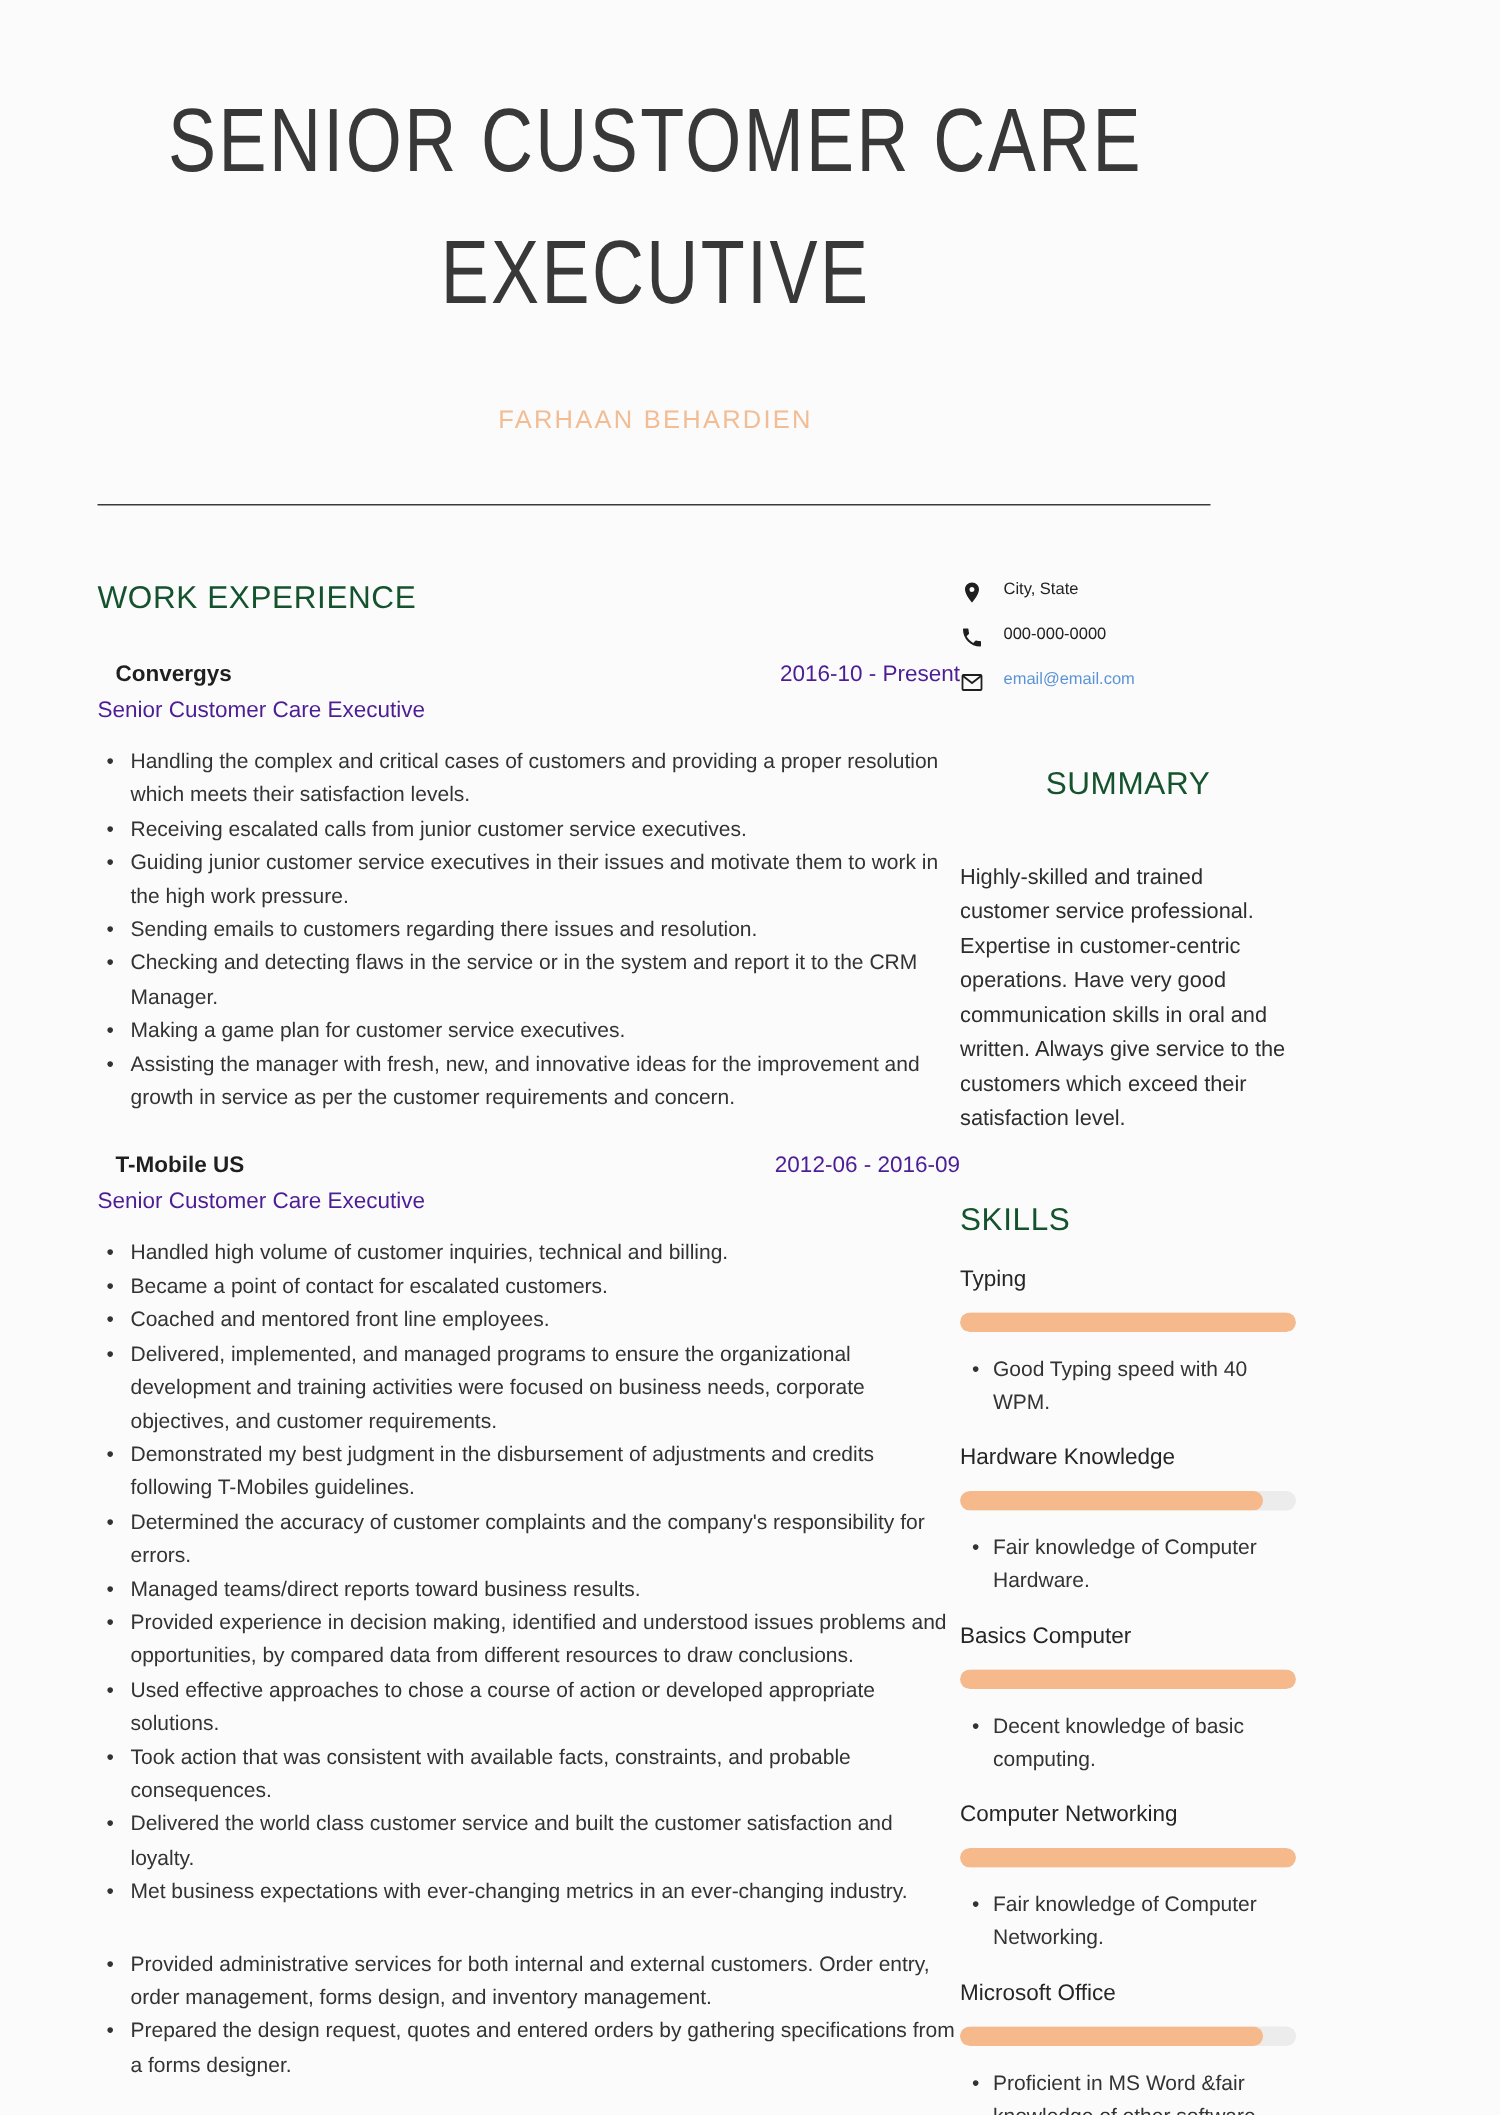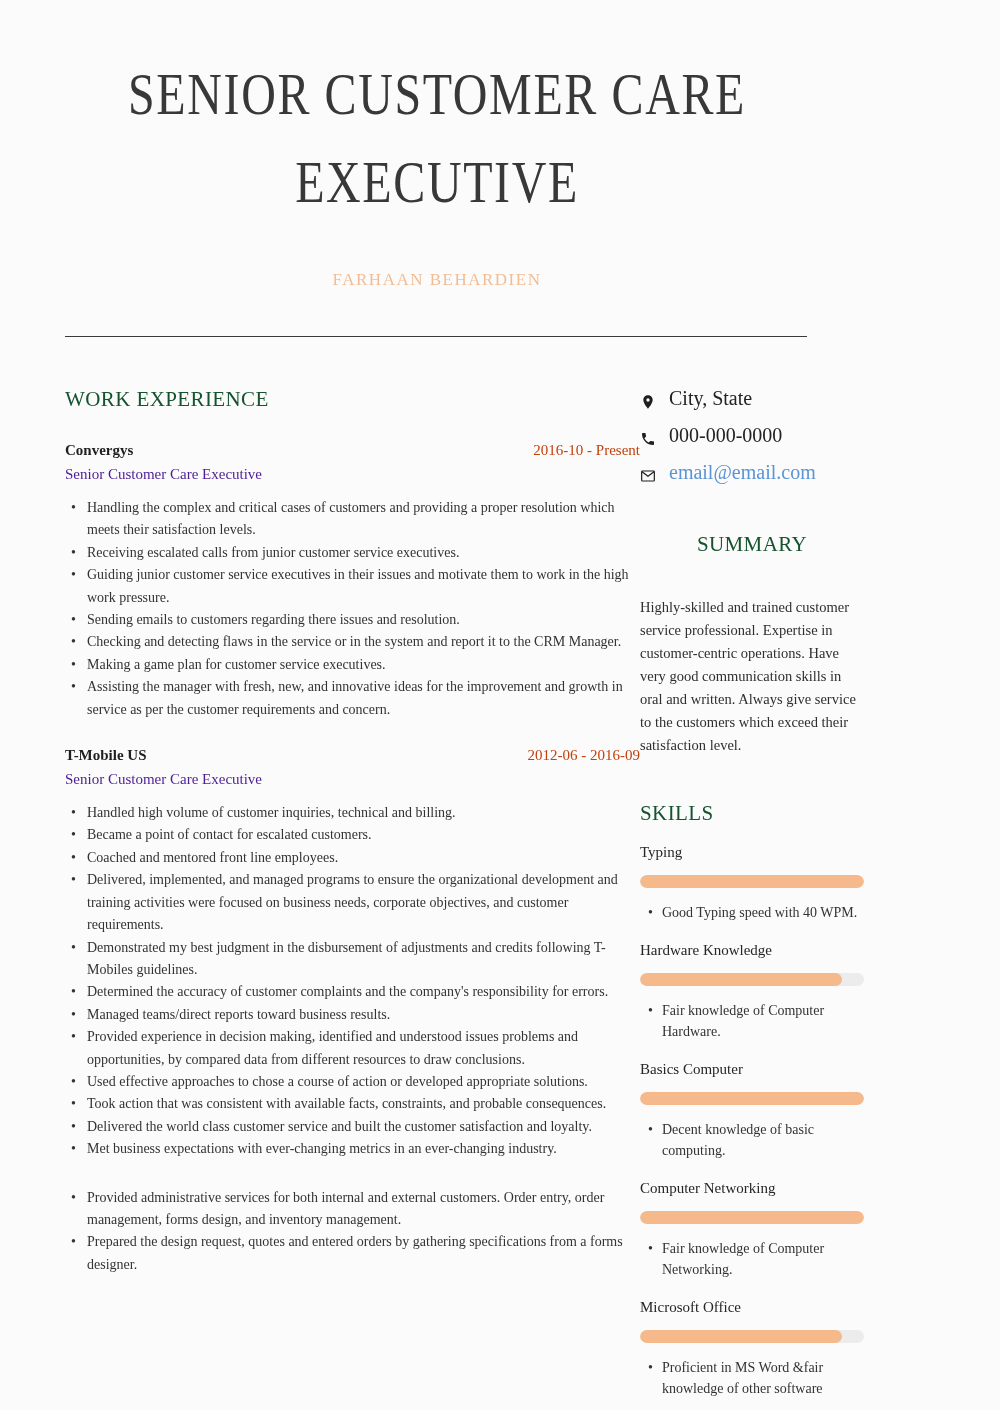--- a/index.html
+++ b/index.html
@@ -2,21 +2,21 @@
 <html><head>
 <meta charset="utf-8">
 <style>
   * { margin:0; padding:0; box-sizing:border-box; }
   html,body { background:#fbfbfb; }
   .page {
     position:relative;
     width:874px; height:1410px;
     background:#fbfbfb;
     overflow:hidden;
-    font-family:Liberation Serif, serif;
+    font-family:Liberation Sans, sans-serif;
     color:#2e2e2e;
   }
   
   .header { padding-top:50px; text-align:center; }
   .title-line {
     font-size:60px; line-height:88px; font-weight:200;
     letter-spacing:2px; color:#383838;
     transform:scaleX(0.8); transform-origin:center;
   }
   .name {
@@ -32,29 +32,29 @@
   .columns { display:flex; justify-content:space-between; padding:50px 67px 0 65px; }
   .col-left  { width:575px; flex:none; }
   .col-right { width:224px; flex:none; }
   .section-heading {
     font-size:21px; font-weight:400; letter-spacing:0.4px; color:#14532d;
   }
   
   .col-left .section-heading { margin-bottom:30px; }
   .job { margin-bottom:26px; }
   .job-head { display:flex; justify-content:space-between; align-items:baseline; font-size:15px; }
-  .job-company { font-weight:700; color:#1f1f1f; }
-  .job-dates { color:#c2410c; font-weight:400; }
+  .job-company { font-weight:700; color:#1f1f1f;margin-left:12px; }
+  .job-dates { color:#4c1d95; font-weight:400; }
   .job-role { margin-top:7px; font-size:15px; color:#4c1d95; }
   ul.bullets { list-style:none; margin-top:14px; }
   li.bullet { display:flex; font-size:14px; line-height:22.4px; color:#333; }
   .dot { flex:none; width:22px; padding-left:6px; color:#333; }
   .bullet-text { flex:1; }
   
-  .contact-row { display:flex; align-items:flex-end; margin-bottom:14px; font-size:20px; color:#222; }
+  .contact-row { display:flex; align-items:flex-start; margin-bottom:14px; font-size:11px; color:#222; }
   .contact-icon { flex:none; width:16px; height:16px; margin-right:13px; display:inline-flex; }
   .contact-icon svg { width:16px; height:16px; }
   .email-text { color:#5b94d6; text-decoration:none; }
   .summary-heading { margin-top:48px;text-align:center; }
   .summary-text { margin-top:39px; font-size:14.5px; line-height:23px; color:#2e2e2e; }
   .skills-heading { margin-top:44px; margin-bottom:4px; }
   .skill-name { margin:18px 0 14px; font-size:15px; color:#262626; }
   .skill-bar { height:13px; border-radius:7px; background:#ececec; overflow:hidden; }
   .skill-fill { height:100%; border-radius:7px; background:#f6b98c; }
   .skill-notes { margin-top:18px; }

